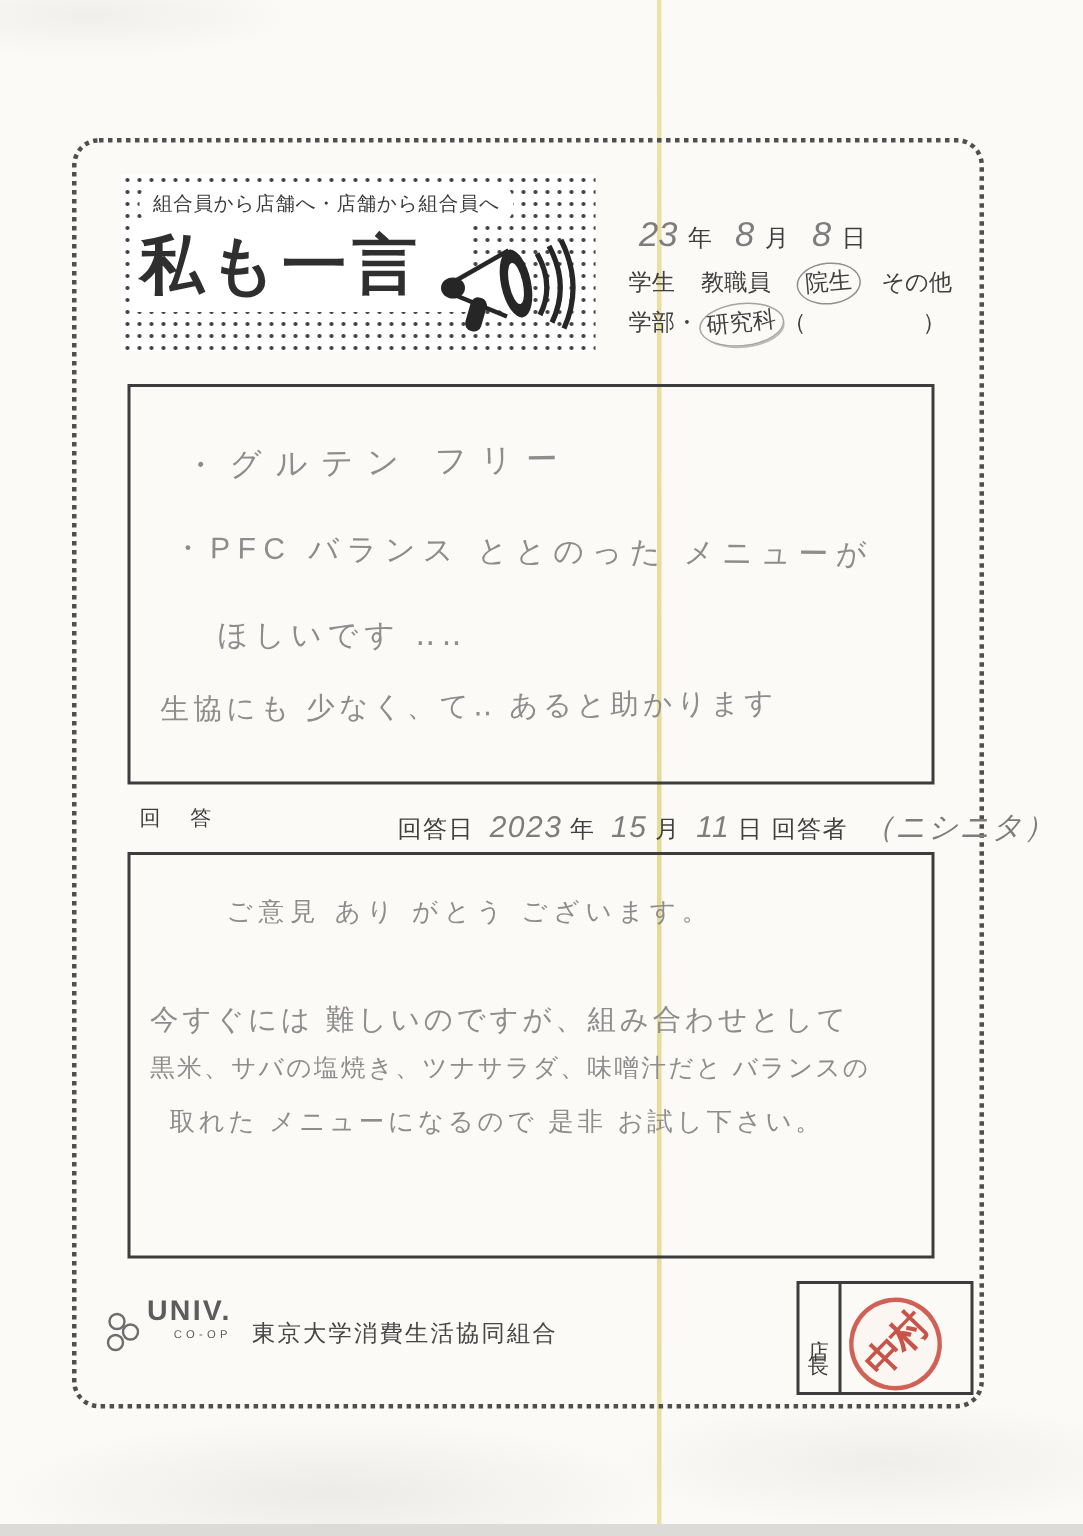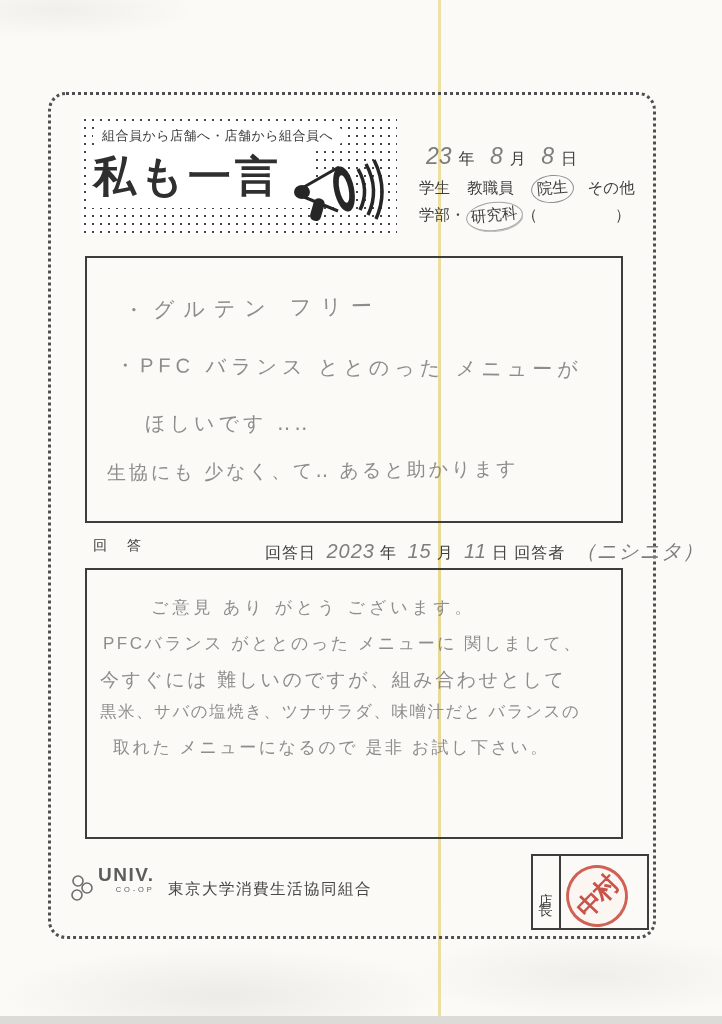--- a/index.html
+++ b/index.html
@@ -132,21 +132,20 @@
         <span class="print">回答日</span>
         <span class="hw">2023</span><span class="print">年</span>
         <span class="hw">15</span><span class="print">月</span>
         <span class="hw">11</span><span class="print">日</span>
         <span class="print">回答者</span>
         <span class="hw">（ニシニタ）</span>
       </div>
 
       <div class="answer-box">
         <div class="hw-line a1">ご意見 あり がとう ございます。</div>
-        <div class="hw-line a2">PFCバランス がととのった メニューに 関しまして、</div>
         <div class="hw-line a3">今すぐには 難しいのですが、組み合わせとして</div>
         <div class="hw-line a5">取れた メニューになるので 是非 お試し下さい。</div>
         <div class="hw-line a4">黒米、サバの塩焼き、ツナサラダ、味噌汁だと バランスの</div>
       </div>
 
       <span class="coop-mark">
         <svg width="26" height="32" viewBox="0 0 26 32">
           <g fill="none" stroke="#6d6d6d" stroke-width="1.6">
             <circle cx="9" cy="8" r="5"></circle>
             <circle cx="18" cy="15" r="5"></circle>

